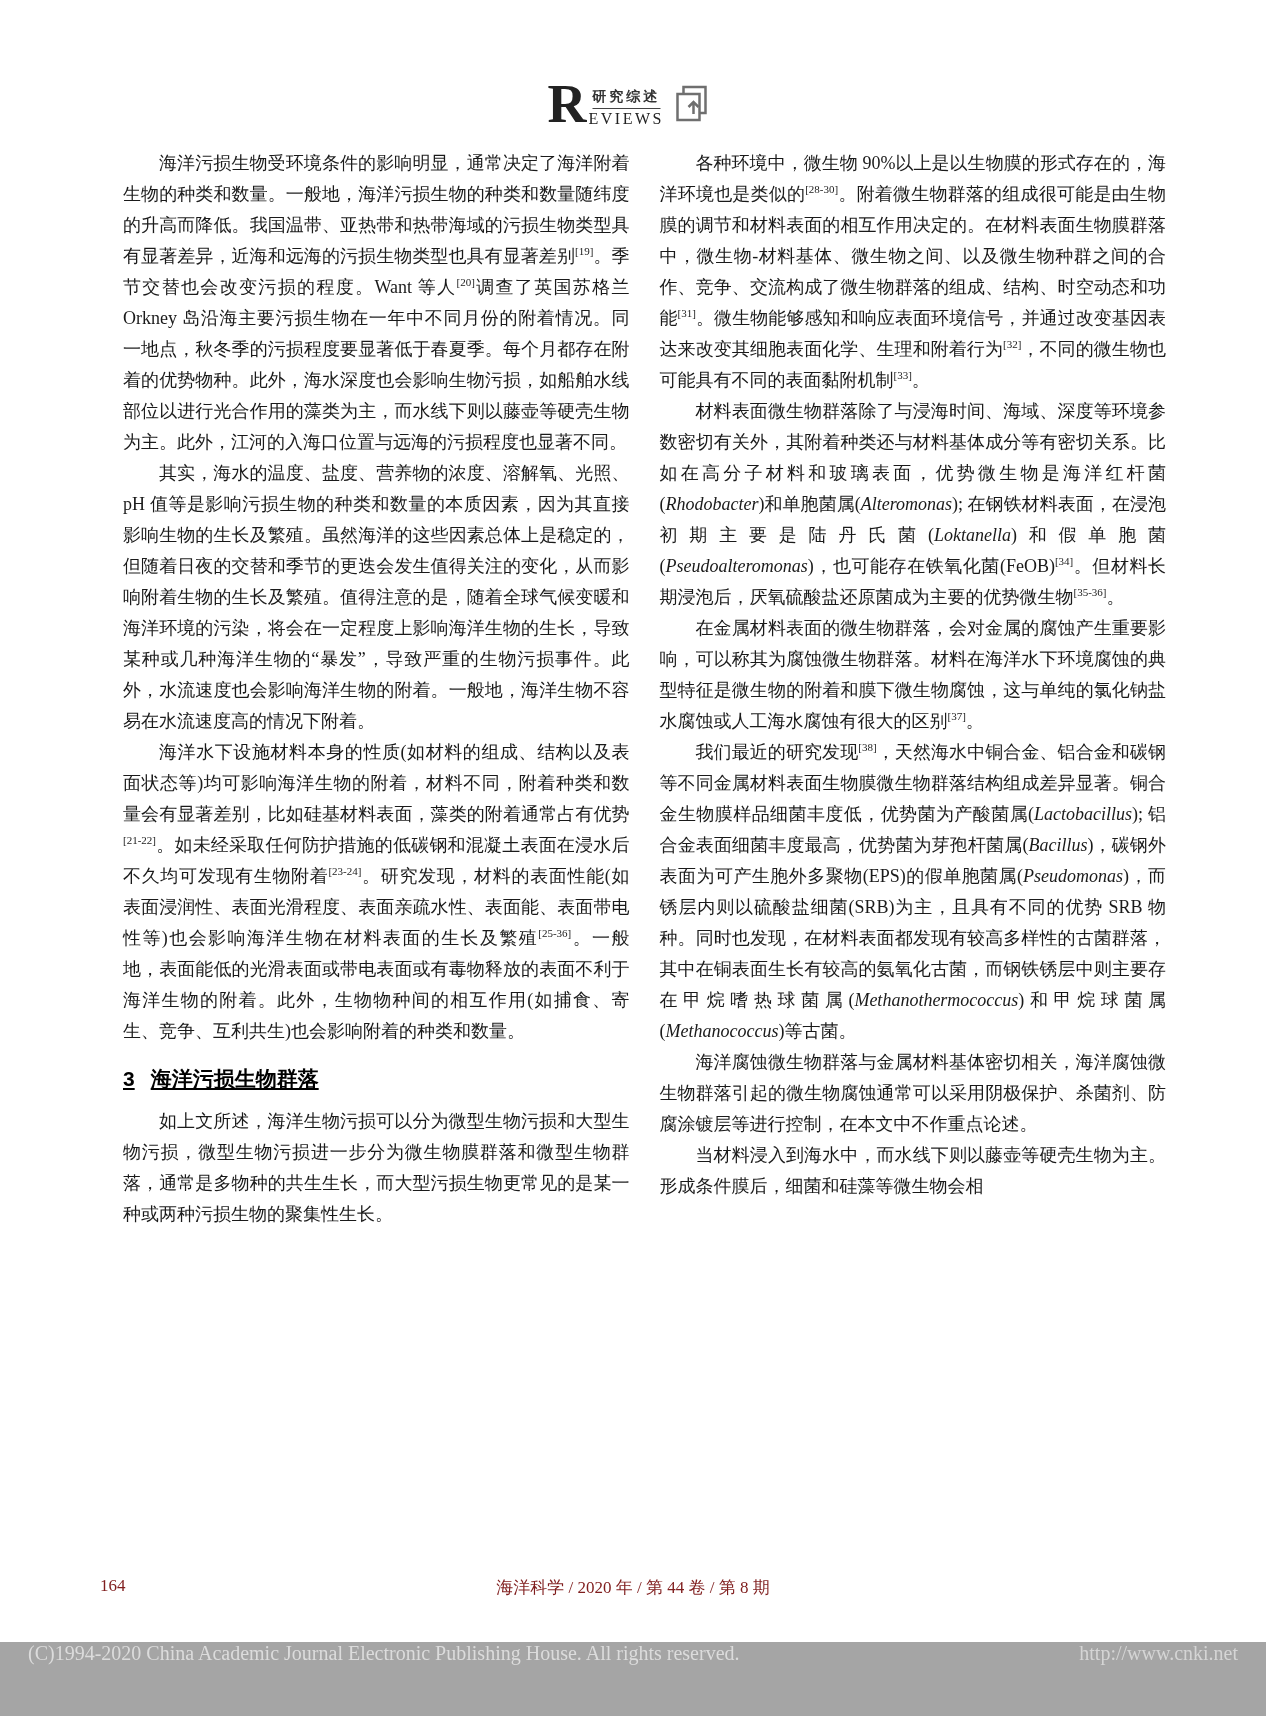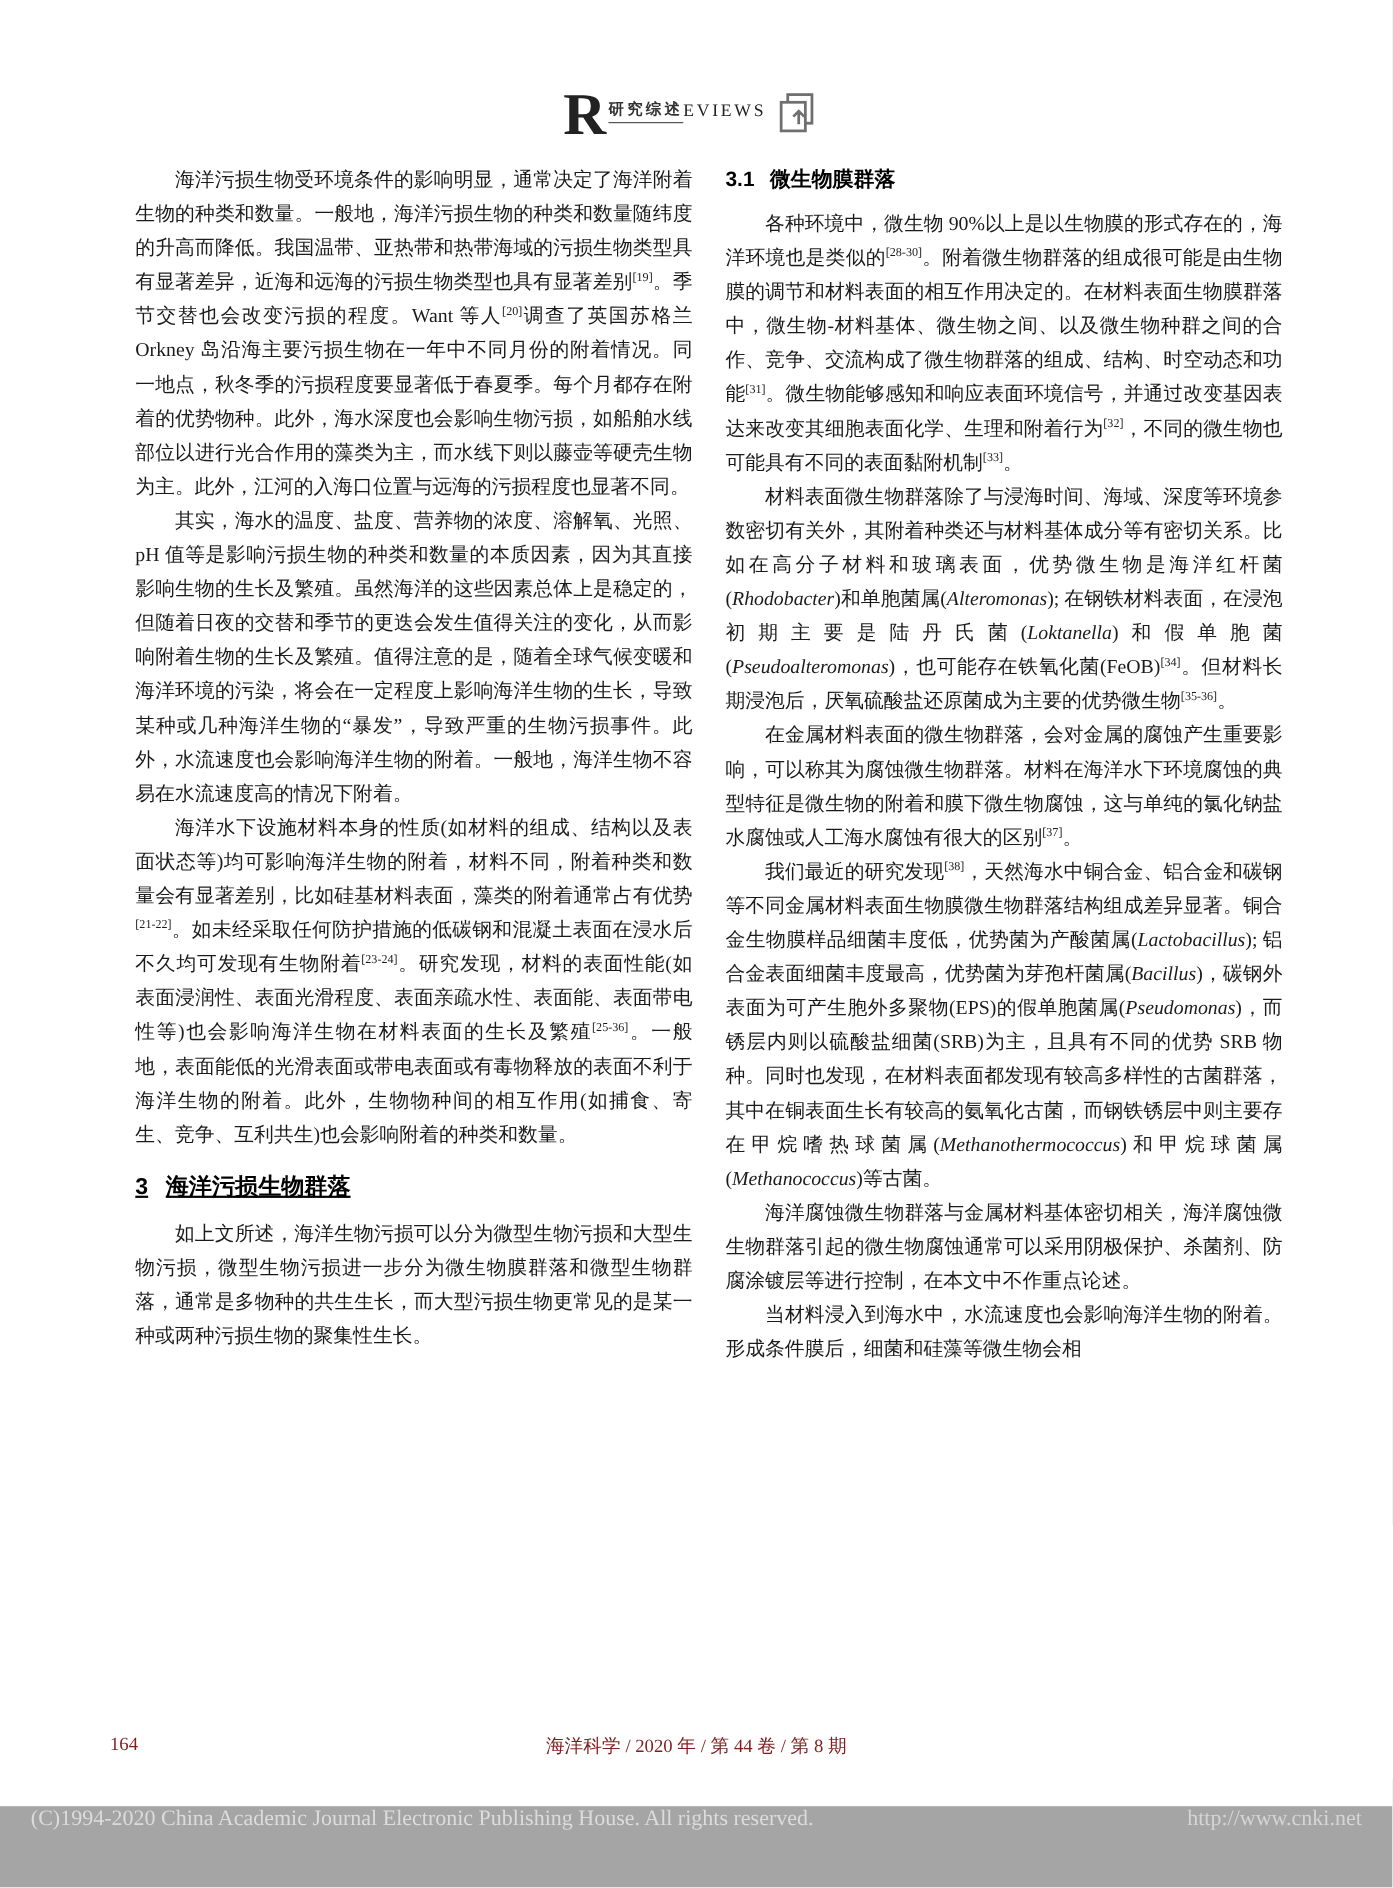--- a/index.html
+++ b/index.html
@@ -10,21 +10,21 @@
   }
   
   .logo{
     position:absolute;top:82px;left:50%;transform:translateX(-52%);
     display:flex;align-items:flex-end;gap:2px;
   }
   .logo-r{
     font-size:54px;line-height:0.85;font-weight:bold;
     font-family:"Liberation Serif",serif;color:#222;
   }
-  .logo-stack{display:flex;flex-direction:row;align-items:flex-start;margin-bottom:16px;}
+  .logo-stack{display:flex;flex-direction:column;align-items:center;margin-bottom:0;}
   .logo-cn{
     font-family:"Liberation Sans","DejaVu Sans",sans-serif;
     font-size:14px;letter-spacing:3px;color:#333;font-weight:bold;
     border-bottom:1.5px solid #444;padding-bottom:2px;
   }
   .logo-en{
     font-family:"Liberation Serif",serif;font-size:16px;letter-spacing:2.5px;
     color:#222;margin-top:1px;
   }
   .logo-icon{display:inline-block;margin-left:8px;margin-bottom:0;}
@@ -92,29 +92,26 @@
       <p>海洋污损生物受环境条件的影响明显，通常决定了海洋附着生物的种类和数量。一般地，海洋污损生物的种类和数量随纬度的升高而降低。我国温带、亚热带和热带海域的污损生物类型具有显著差异，近海和远海的污损生物类型也具有显著差别<sup>[19]</sup>。季节交替也会改变污损的程度。Want 等人<sup>[20]</sup>调查了英国苏格兰 Orkney 岛沿海主要污损生物在一年中不同月份的附着情况。同一地点，秋冬季的污损程度要显著低于春夏季。每个月都存在附着的优势物种。此外，海水深度也会影响生物污损，如船舶水线部位以进行光合作用的藻类为主，而水线下则以藤壶等硬壳生物为主。此外，江河的入海口位置与远海的污损程度也显著不同。</p>
       <p>其实，海水的温度、盐度、营养物的浓度、溶解氧、光照、pH 值等是影响污损生物的种类和数量的本质因素，因为其直接影响生物的生长及繁殖。虽然海洋的这些因素总体上是稳定的，但随着日夜的交替和季节的更迭会发生值得关注的变化，从而影响附着生物的生长及繁殖。值得注意的是，随着全球气候变暖和海洋环境的污染，将会在一定程度上影响海洋生物的生长，导致某种或几种海洋生物的“暴发”，导致严重的生物污损事件。此外，水流速度也会影响海洋生物的附着。一般地，海洋生物不容易在水流速度高的情况下附着。</p>
       <p>海洋水下设施材料本身的性质(如材料的组成、结构以及表面状态等)均可影响海洋生物的附着，材料不同，附着种类和数量会有显著差别，比如硅基材料表面，藻类的附着通常占有优势<sup>[21-22]</sup>。如未经采取任何防护措施的低碳钢和混凝土表面在浸水后不久均可发现有生物附着<sup>[23-24]</sup>。研究发现，材料的表面性能(如表面浸润性、表面光滑程度、表面亲疏水性、表面能、表面带电性等)也会影响海洋生物在材料表面的生长及繁殖<sup>[25-36]</sup>。一般地，表面能低的光滑表面或带电表面或有毒物释放的表面不利于海洋生物的附着。此外，生物物种间的相互作用(如捕食、寄生、竞争、互利共生)也会影响附着的种类和数量。</p>
       <h2 class="h2">
         <span class="sec-num">3</span><span>海洋污损生物群落</span>
       </h2>
       <p>如上文所述，海洋生物污损可以分为微型生物污损和大型生物污损，微型生物污损进一步分为微生物膜群落和微型生物群落，通常是多物种的共生生长，而大型污损生物更常见的是某一种或两种污损生物的聚集性生长。</p>
     </div>
 
     <div class="col">
-      <h3 class="h3">
-        <span class="sec-num">3.1</span><span>微生物膜群落</span>
-      </h3>
       <p>各种环境中，微生物 90%以上是以生物膜的形式存在的，海洋环境也是类似的<sup>[28-30]</sup>。附着微生物群落的组成很可能是由生物膜的调节和材料表面的相互作用决定的。在材料表面生物膜群落中，微生物-材料基体、微生物之间、以及微生物种群之间的合作、竞争、交流构成了微生物群落的组成、结构、时空动态和功能<sup>[31]</sup>。微生物能够感知和响应表面环境信号，并通过改变基因表达来改变其细胞表面化学、生理和附着行为<sup>[32]</sup>，不同的微生物也可能具有不同的表面黏附机制<sup>[33]</sup>。</p>
       <p>材料表面微生物群落除了与浸海时间、海域、深度等环境参数密切有关外，其附着种类还与材料基体成分等有密切关系。比如在高分子材料和玻璃表面，优势微生物是海洋红杆菌(<i>Rhodobacter</i>)和单胞菌属(<i>Alteromonas</i>); 在钢铁材料表面，在浸泡初期主要是陆丹氏菌(<i>Loktanella</i>)和假单胞菌(<i>Pseudoalteromonas</i>)，也可能存在铁氧化菌(FeOB)<sup>[34]</sup>。但材料长期浸泡后，厌氧硫酸盐还原菌成为主要的优势微生物<sup>[35-36]</sup>。</p>
       <p>在金属材料表面的微生物群落，会对金属的腐蚀产生重要影响，可以称其为腐蚀微生物群落。材料在海洋水下环境腐蚀的典型特征是微生物的附着和膜下微生物腐蚀，这与单纯的氯化钠盐水腐蚀或人工海水腐蚀有很大的区别<sup>[37]</sup>。</p>
       <p>我们最近的研究发现<sup>[38]</sup>，天然海水中铜合金、铝合金和碳钢等不同金属材料表面生物膜微生物群落结构组成差异显著。铜合金生物膜样品细菌丰度低，优势菌为产酸菌属(<i>Lactobacillus</i>); 铝合金表面细菌丰度最高，优势菌为芽孢杆菌属(<i>Bacillus</i>)，碳钢外表面为可产生胞外多聚物(EPS)的假单胞菌属(<i>Pseudomonas</i>)，而锈层内则以硫酸盐细菌(SRB)为主，且具有不同的优势 SRB 物种。同时也发现，在材料表面都发现有较高多样性的古菌群落，其中在铜表面生长有较高的氨氧化古菌，而钢铁锈层中则主要存在甲烷嗜热球菌属(<i>Methanothermococcus</i>)和甲烷球菌属(<i>Methanococcus</i>)等古菌。</p>
       <p>海洋腐蚀微生物群落与金属材料基体密切相关，海洋腐蚀微生物群落引起的微生物腐蚀通常可以采用阴极保护、杀菌剂、防腐涂镀层等进行控制，在本文中不作重点论述。</p>
-      <p>当材料浸入到海水中，水流速度也会影响海洋生物的附着。形成条件膜后，细菌和硅藻等微生物会相</p>
+      <p>当材料浸入到海水中，而水线下则以藤壶等硬壳生物为主。形成条件膜后，细菌和硅藻等微生物会相</p>
     </div>
 
   </div>
 
   <div class="footer">
     <span class="page-num">164</span>
     <span class="journal">海洋科学 / 2020 年 / 第 44 卷 / 第 8 期</span>
   </div>
 
   <div class="copyright-bar">

